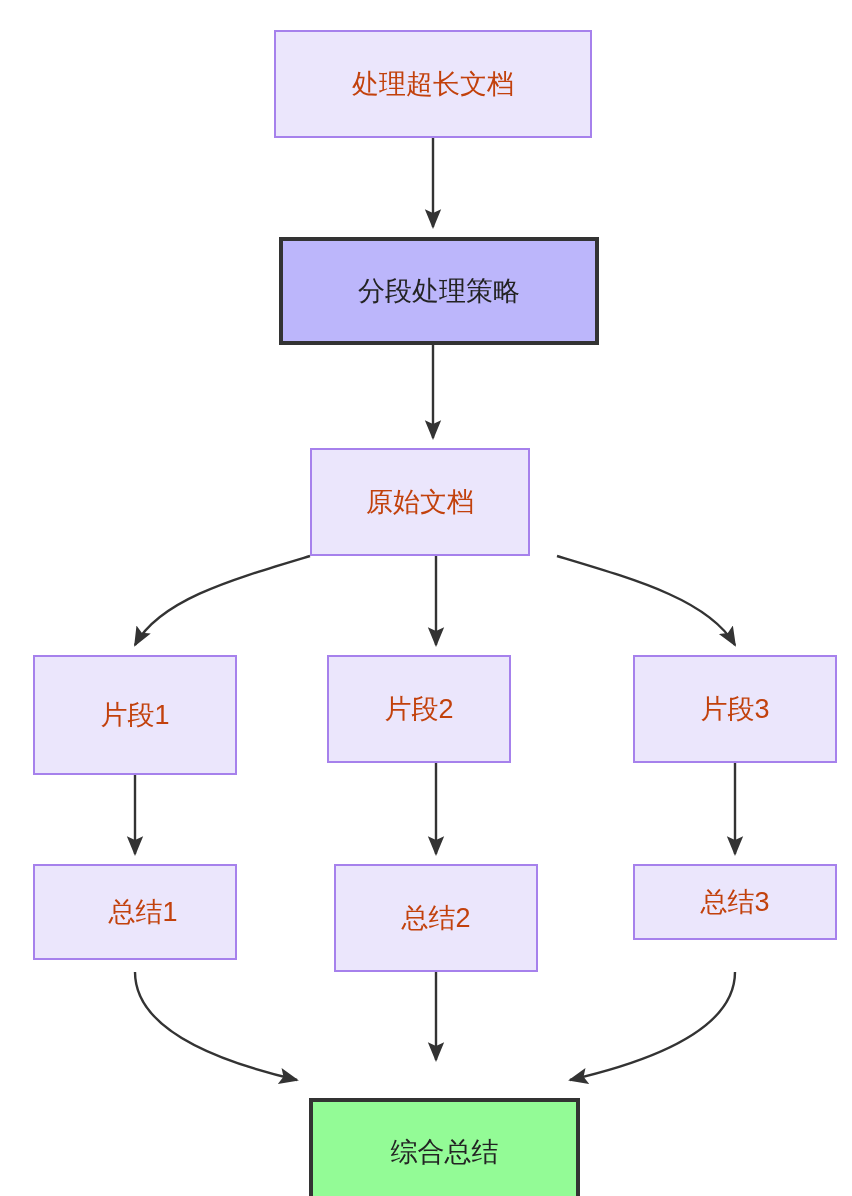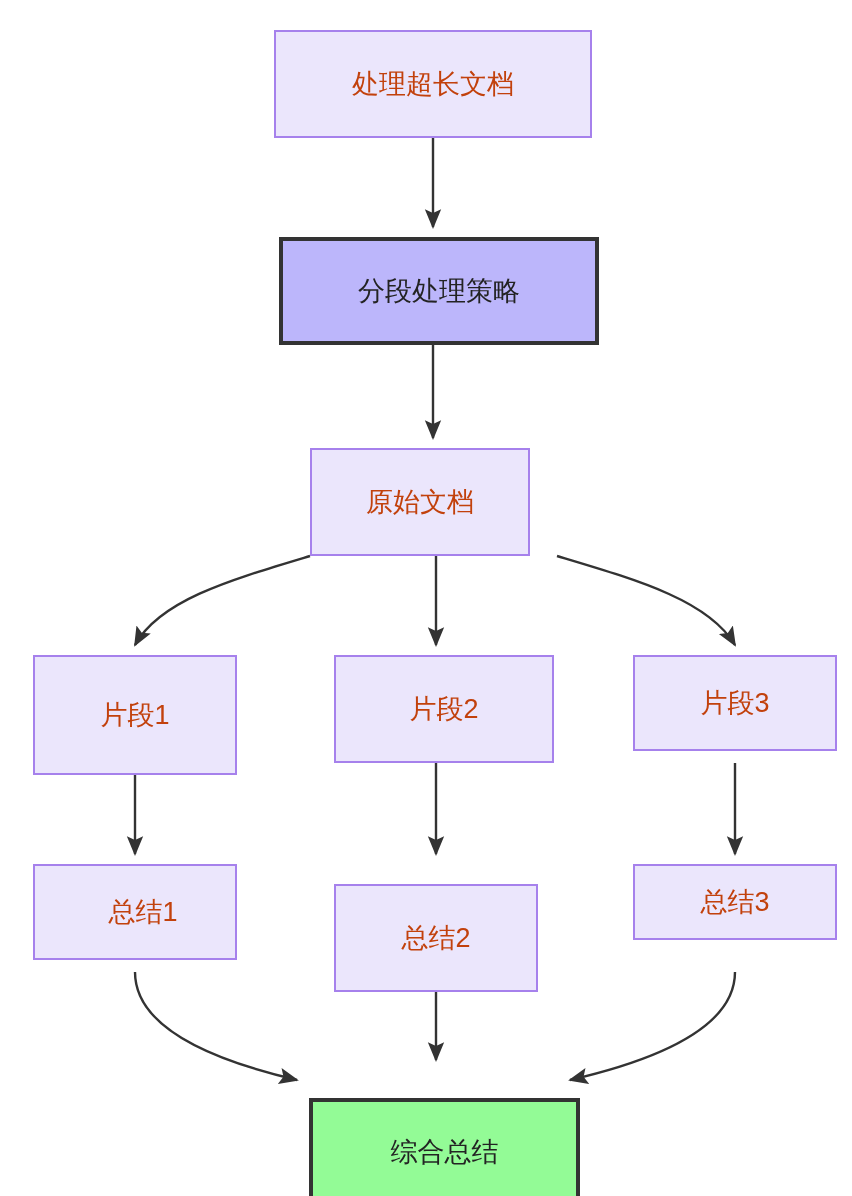--- a/index.html
+++ b/index.html
@@ -92,30 +92,30 @@
       </div>
       <div class="node style-highlight" style="left: 271px; top: 237px; width: 320px; height: 108px; margin-left: 8px;">
         <span class="node-label">分段处理策略</span>
       </div>
       <div class="node style-light" style="left: 310px; top: 448px; width: 220px; height: 108px;">
         <span class="node-label">原始文档</span>
       </div>
       <div class="node style-light" style="left: 33px; top: 655px; width: 204px; height: 120px;">
         <span class="node-label">片段1</span>
       </div>
-      <div class="node style-light" style="left: 334px; top: 655px; width: 220px; height: 108px;">
+      <div class="node style-light" style="left: 327px; top: 655px; width: 184px; height: 108px;">
         <span class="node-label">片段2</span>
       </div>
-      <div class="node style-light" style="left: 633px; top: 655px; width: 204px; height: 96px;">
+      <div class="node style-light" style="left: 633px; top: 655px; width: 204px; height: 108px;">
         <span class="node-label">片段3</span>
       </div>
       <div class="node style-light" style="left: 33px; top: 864px; width: 204px; height: 96px; padding-left: 16px;">
         <span class="node-label">总结1</span>
       </div>
-      <div class="node style-light" style="left: 334px; top: 864px; width: 204px; height: 108px; margin-top: 20px;">
+      <div class="node style-light" style="left: 334px; top: 864px; width: 204px; height: 108px;">
         <span class="node-label">总结2</span>
       </div>
       <div class="node style-light" style="left: 633px; top: 864px; width: 204px; height: 76px;">
         <span class="node-label">总结3</span>
       </div>
       <div class="node style-final" style="left: 309px; top: 1070px; width: 271px; height: 108px; margin-top: 28px;">
         <span class="node-label">综合总结</span>
       </div>
     </div>
 

